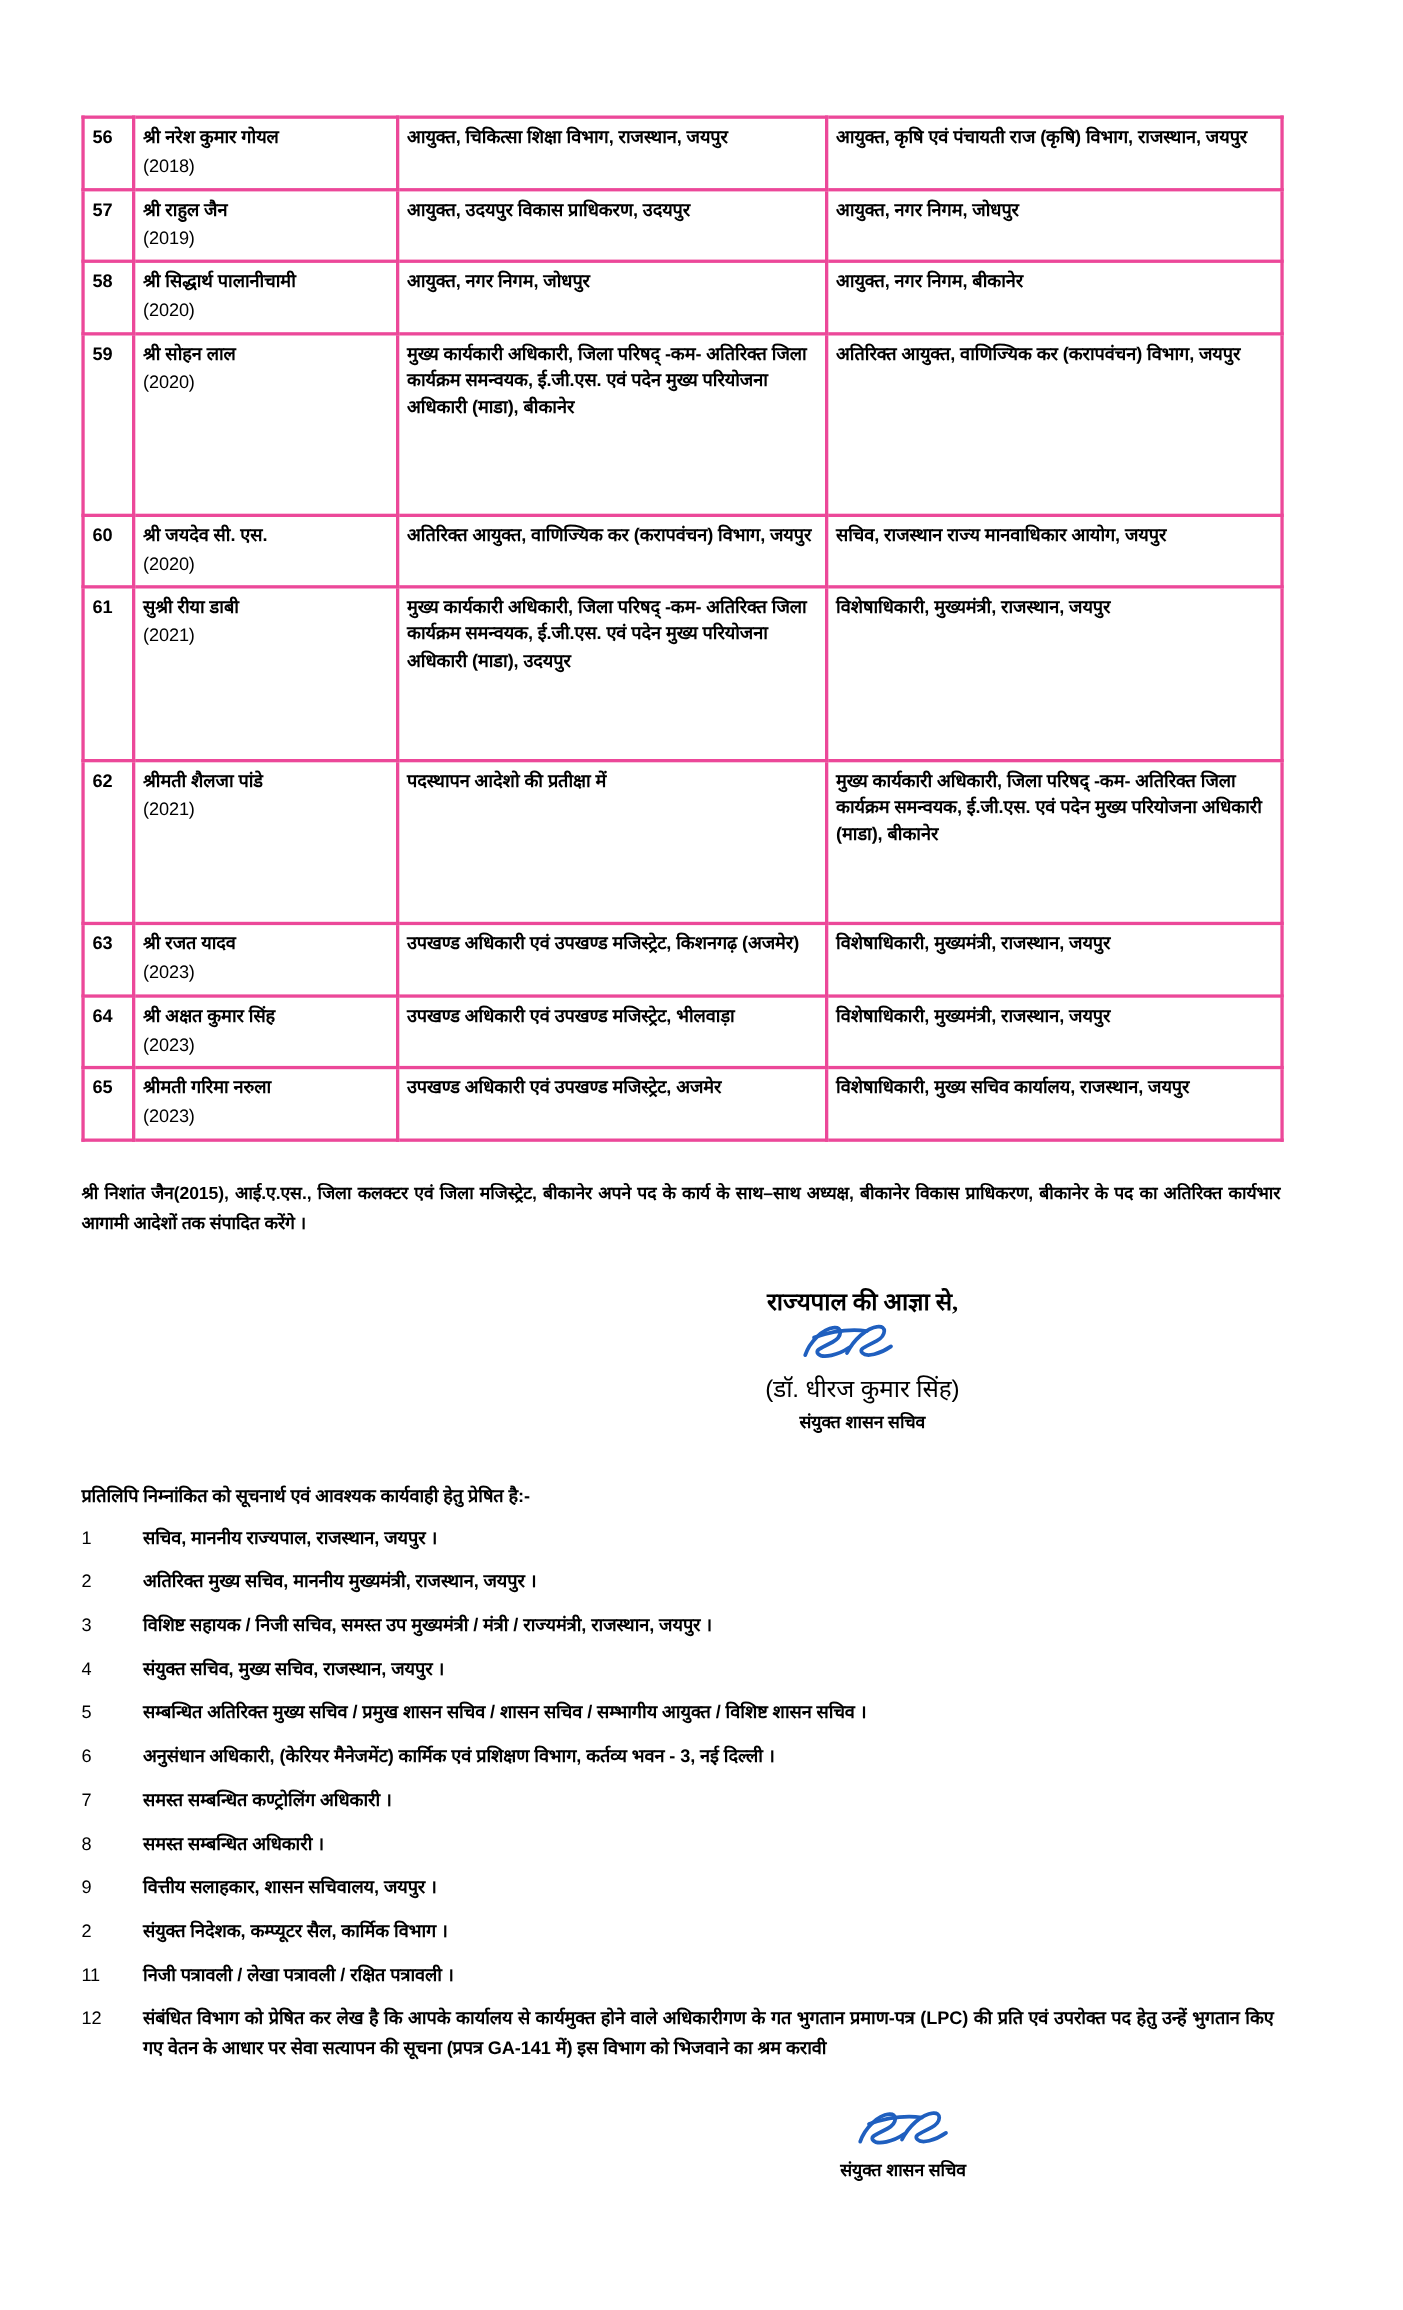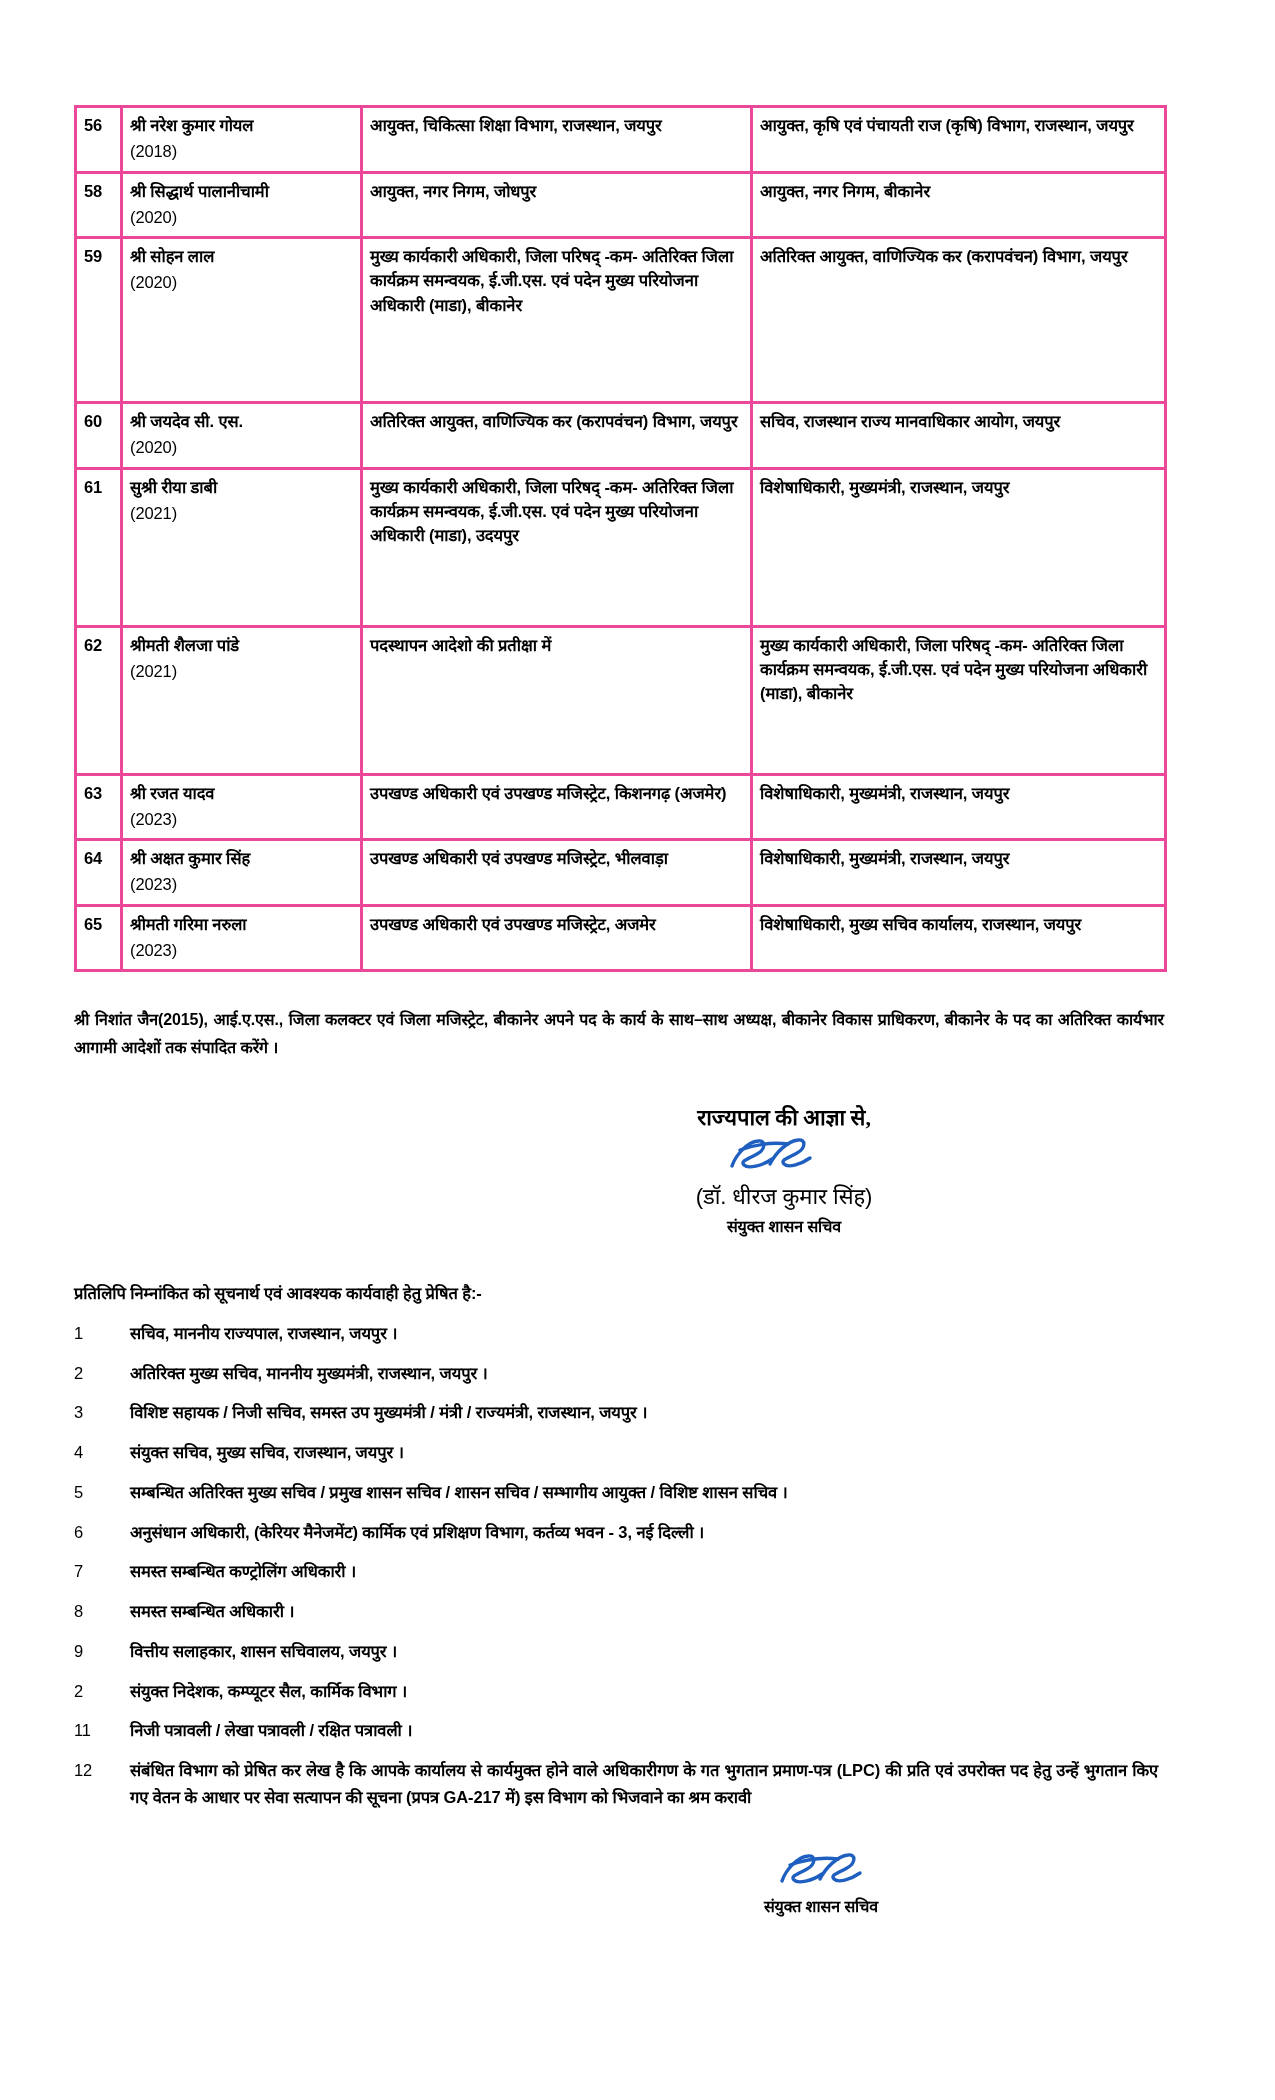--- a/index.html
+++ b/index.html
@@ -118,20 +118,29 @@
         <tr>
           <td class="c-sno">56</td>
           <td class="c-name">
             <span>श्री नरेश कुमार गोयल</span>
             <span class="yr">(2018)</span>
           </td>
           <td class="c-from">आयुक्त, चिकित्सा शिक्षा विभाग, राजस्थान, जयपुर</td>
           <td class="c-to">आयुक्त, कृषि एवं पंचायती राज (कृषि) विभाग, राजस्थान, जयपुर</td>
         </tr>
 
+        <tr>
+          <td class="c-sno">57</td>
+          <td class="c-name">
+            <span>श्री राहुल जैन</span>
+            <span class="yr">(2019)</span>
+          </td>
+          <td class="c-from">आयुक्त, उदयपुर विकास प्राधिकरण, उदयपुर</td>
+          <td class="c-to">आयुक्त, नगर निगम, जोधपुर</td>
+        </tr>
 
         <tr>
           <td class="c-sno">58</td>
           <td class="c-name">
             <span>श्री सिद्धार्थ पालानीचामी</span>
             <span class="yr">(2020)</span>
           </td>
           <td class="c-from">आयुक्त, नगर निगम, जोधपुर</td>
           <td class="c-to">आयुक्त, नगर निगम, बीकानेर</td>
         </tr>
@@ -268,21 +277,21 @@
       <li>
         <span class="num">2</span>
         <span class="txt">संयुक्त निदेशक, कम्प्यूटर सैल, कार्मिक विभाग ।</span>
       </li>
       <li>
         <span class="num">11</span>
         <span class="txt">निजी पत्रावली / लेखा पत्रावली / रक्षित पत्रावली ।</span>
       </li>
       <li class="long">
         <span class="num">12</span>
-        <span class="txt">संबंधित विभाग को प्रेषित कर लेख है कि आपके कार्यालय से कार्यमुक्त होने वाले अधिकारीगण के गत भुगतान प्रमाण-पत्र (LPC) की प्रति एवं उपरोक्त पद हेतु उन्हें भुगतान किए गए वेतन के आधार पर सेवा सत्यापन की सूचना (प्रपत्र GA-217 में) इस विभाग को भिजवाने का श्रम करावी</span>
+        <span class="txt">संबंधित विभाग को प्रेषित कर लेख है कि आपके कार्यालय से कार्यमुक्त होने वाले अधिकारीगण के गत भुगतान प्रमाण-पत्र (LPC) की प्रति एवं उपरोक्त पद हेतु उन्हें भुगतान किए गए वेतन के आधार पर सेवा सत्यापन की सूचना (प्रपत्र GA-141 में) इस विभाग को भिजवाने का श्रम करावी</span>
       </li>
     </ol>
 
     <div class="foot-sig">
       <div class="foot-inner">
         <svg class="sig-svg" width="150" height="46" viewBox="0 0 150 46">
           <g fill="none" stroke="#1f5fbf" stroke-width="3.4" stroke-linecap="round" stroke-linejoin="round">
             <path d="M36 34 C40 22, 52 10, 62 9 C70 8, 70 17, 61 22 C52 27, 44 29, 48 33 C52 37, 66 34, 76 27"></path>
             <path d="M74 32 C80 20, 92 9, 102 8 C110 7, 110 16, 101 21 C92 26, 84 28, 88 32 C92 36, 104 33, 114 26"></path>
             <path d="M44 18 C58 13, 76 10, 92 12"></path>

